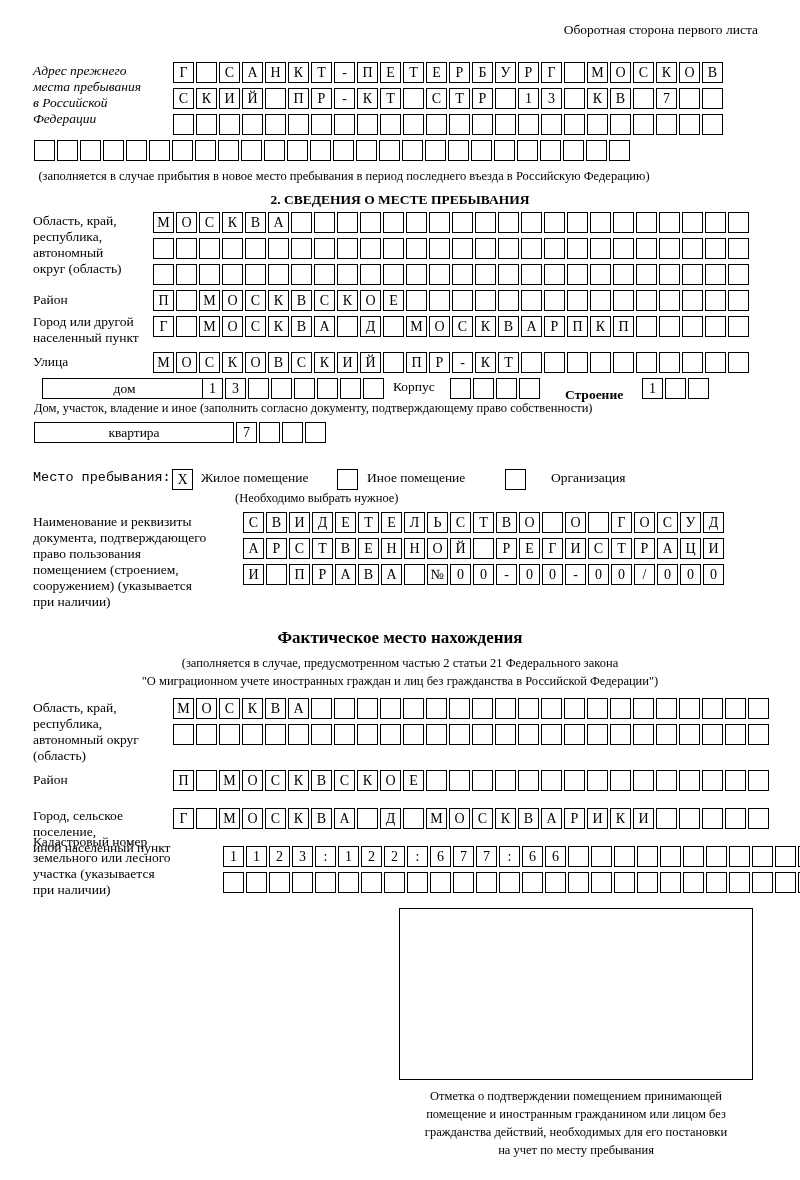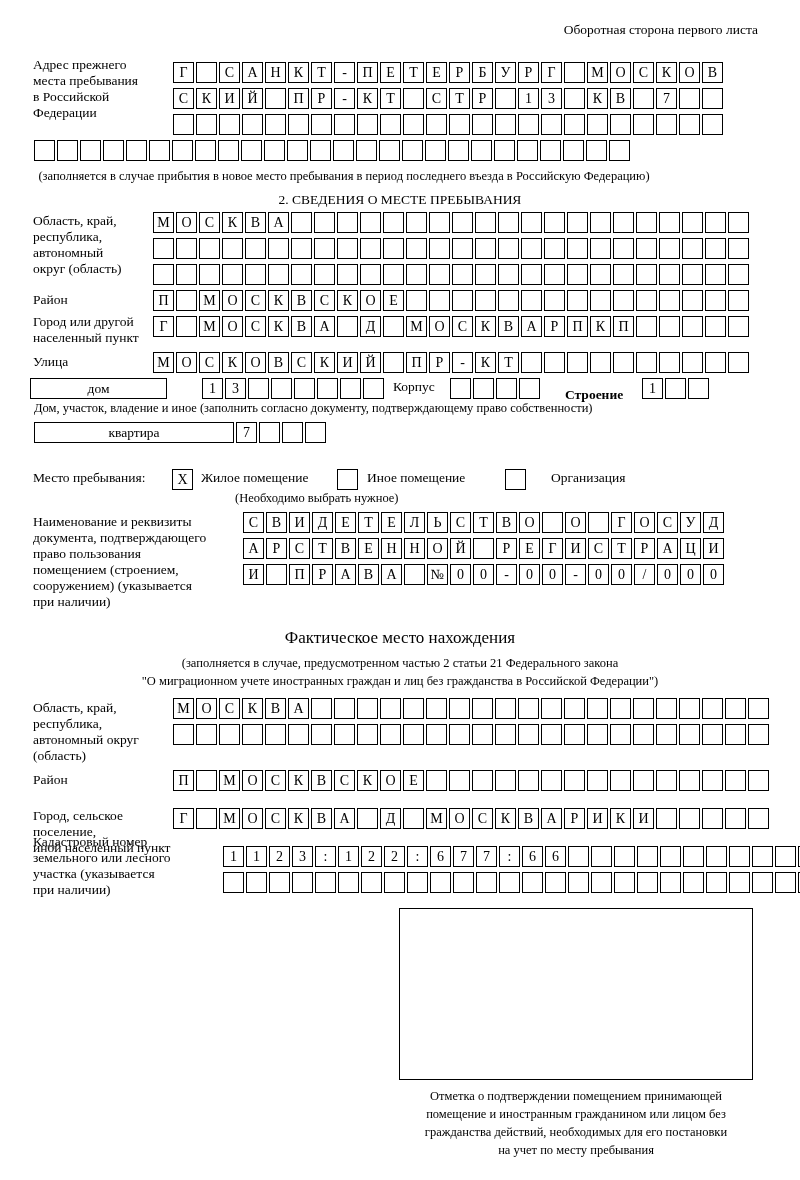--- a/index.html
+++ b/index.html
@@ -32,21 +32,21 @@
     line-height: 16px;
     white-space: pre-line;
   }
   .lbl-c {
     position: absolute;
     font-size: 17px;
     line-height: 16px;
     text-align: center;
   }
   .bold {
-    font-weight: normal;
+    font-weight: bold;
   }
   .small {
     font-size: 12.5px;
   }
   
   .row {
     position: absolute;
     display: flex;
   }
   .cell {
@@ -93,21 +93,21 @@
     text-align: center;
   }
 </style>
 </head>
 <body>
 
 <div class="page">
 
   <div class="hdr-right">Оборотная сторона первого листа</div>
 
-  <div class="lbl" style="left:33px; top:57px; width:140px;">Адрес прежнего
+  <div class="lbl" style="left:33px; top:63px; width:140px;font-style:italic;">Адрес прежнего
 места пребывания
 в Российской
 Федерации</div>
 
   <div class="row" id="prev-row-0" style="left:173px; top:62px;">
       <div class="cell">Г</div>
       <div class="cell"></div>
       <div class="cell">С</div>
       <div class="cell">А</div>
       <div class="cell">Н</div>
@@ -389,21 +389,21 @@
       <div class="cell"></div>
       <div class="cell"></div>
       <div class="cell"></div>
       <div class="cell"></div>
       <div class="cell"></div>
       <div class="cell"></div>
       <div class="cell"></div>
       <div class="cell"></div>
     </div>
 
-  <div class="wide-box" style="left:30px; top:378px; width:137px;">дом</div>
+  <div class="wide-box" style="left:42px; top:378px; width:165px;">дом</div>
   <div class="row" id="s2-dom" style="left:202px; top:378px;">
       <div class="cell">1</div>
       <div class="cell">3</div>
       <div class="cell"></div>
       <div class="cell"></div>
       <div class="cell"></div>
       <div class="cell"></div>
       <div class="cell"></div>
       <div class="cell"></div>
     </div>
@@ -424,21 +424,21 @@
   <div class="lbl small" style="left:34px; top:400px;">Дом, участок, владение и иное (заполнить согласно документу, подтверждающему право собственности)</div>
 
   <div class="wide-box" style="left:34px; top:422px; width:200px;">квартира</div>
   <div class="row" id="s2-flat" style="left:236px; top:422px;">
       <div class="cell">7</div>
       <div class="cell"></div>
       <div class="cell"></div>
       <div class="cell"></div>
     </div>
 
-  <div class="lbl" style="left:33px; top:470px;">Место пребывания:</div>
+  <div class="lbl" style="left:33px; top:470px;font-family:Liberation Mono, monospace;">Место пребывания:</div>
   <div class="chk" style="position:absolute; left:172px; top:469px;">X</div>
   <div class="lbl" style="left:201px; top:470px;">Жилое помещение</div>
   <div class="chk" style="position:absolute; left:337px; top:469px;"></div>
   <div class="lbl" style="left:367px; top:470px;">Иное помещение</div>
   <div class="chk" style="position:absolute; left:505px; top:469px;"></div>
   <div class="lbl" style="left:551px; top:470px;">Организация</div>
   <div class="lbl small" style="left:235px; top:490px;">(Необходимо выбрать нужное)</div>
 
   <div class="lbl" style="left:33px; top:514px; width:205px;">Наименование и реквизиты
 документа, подтверждающего

